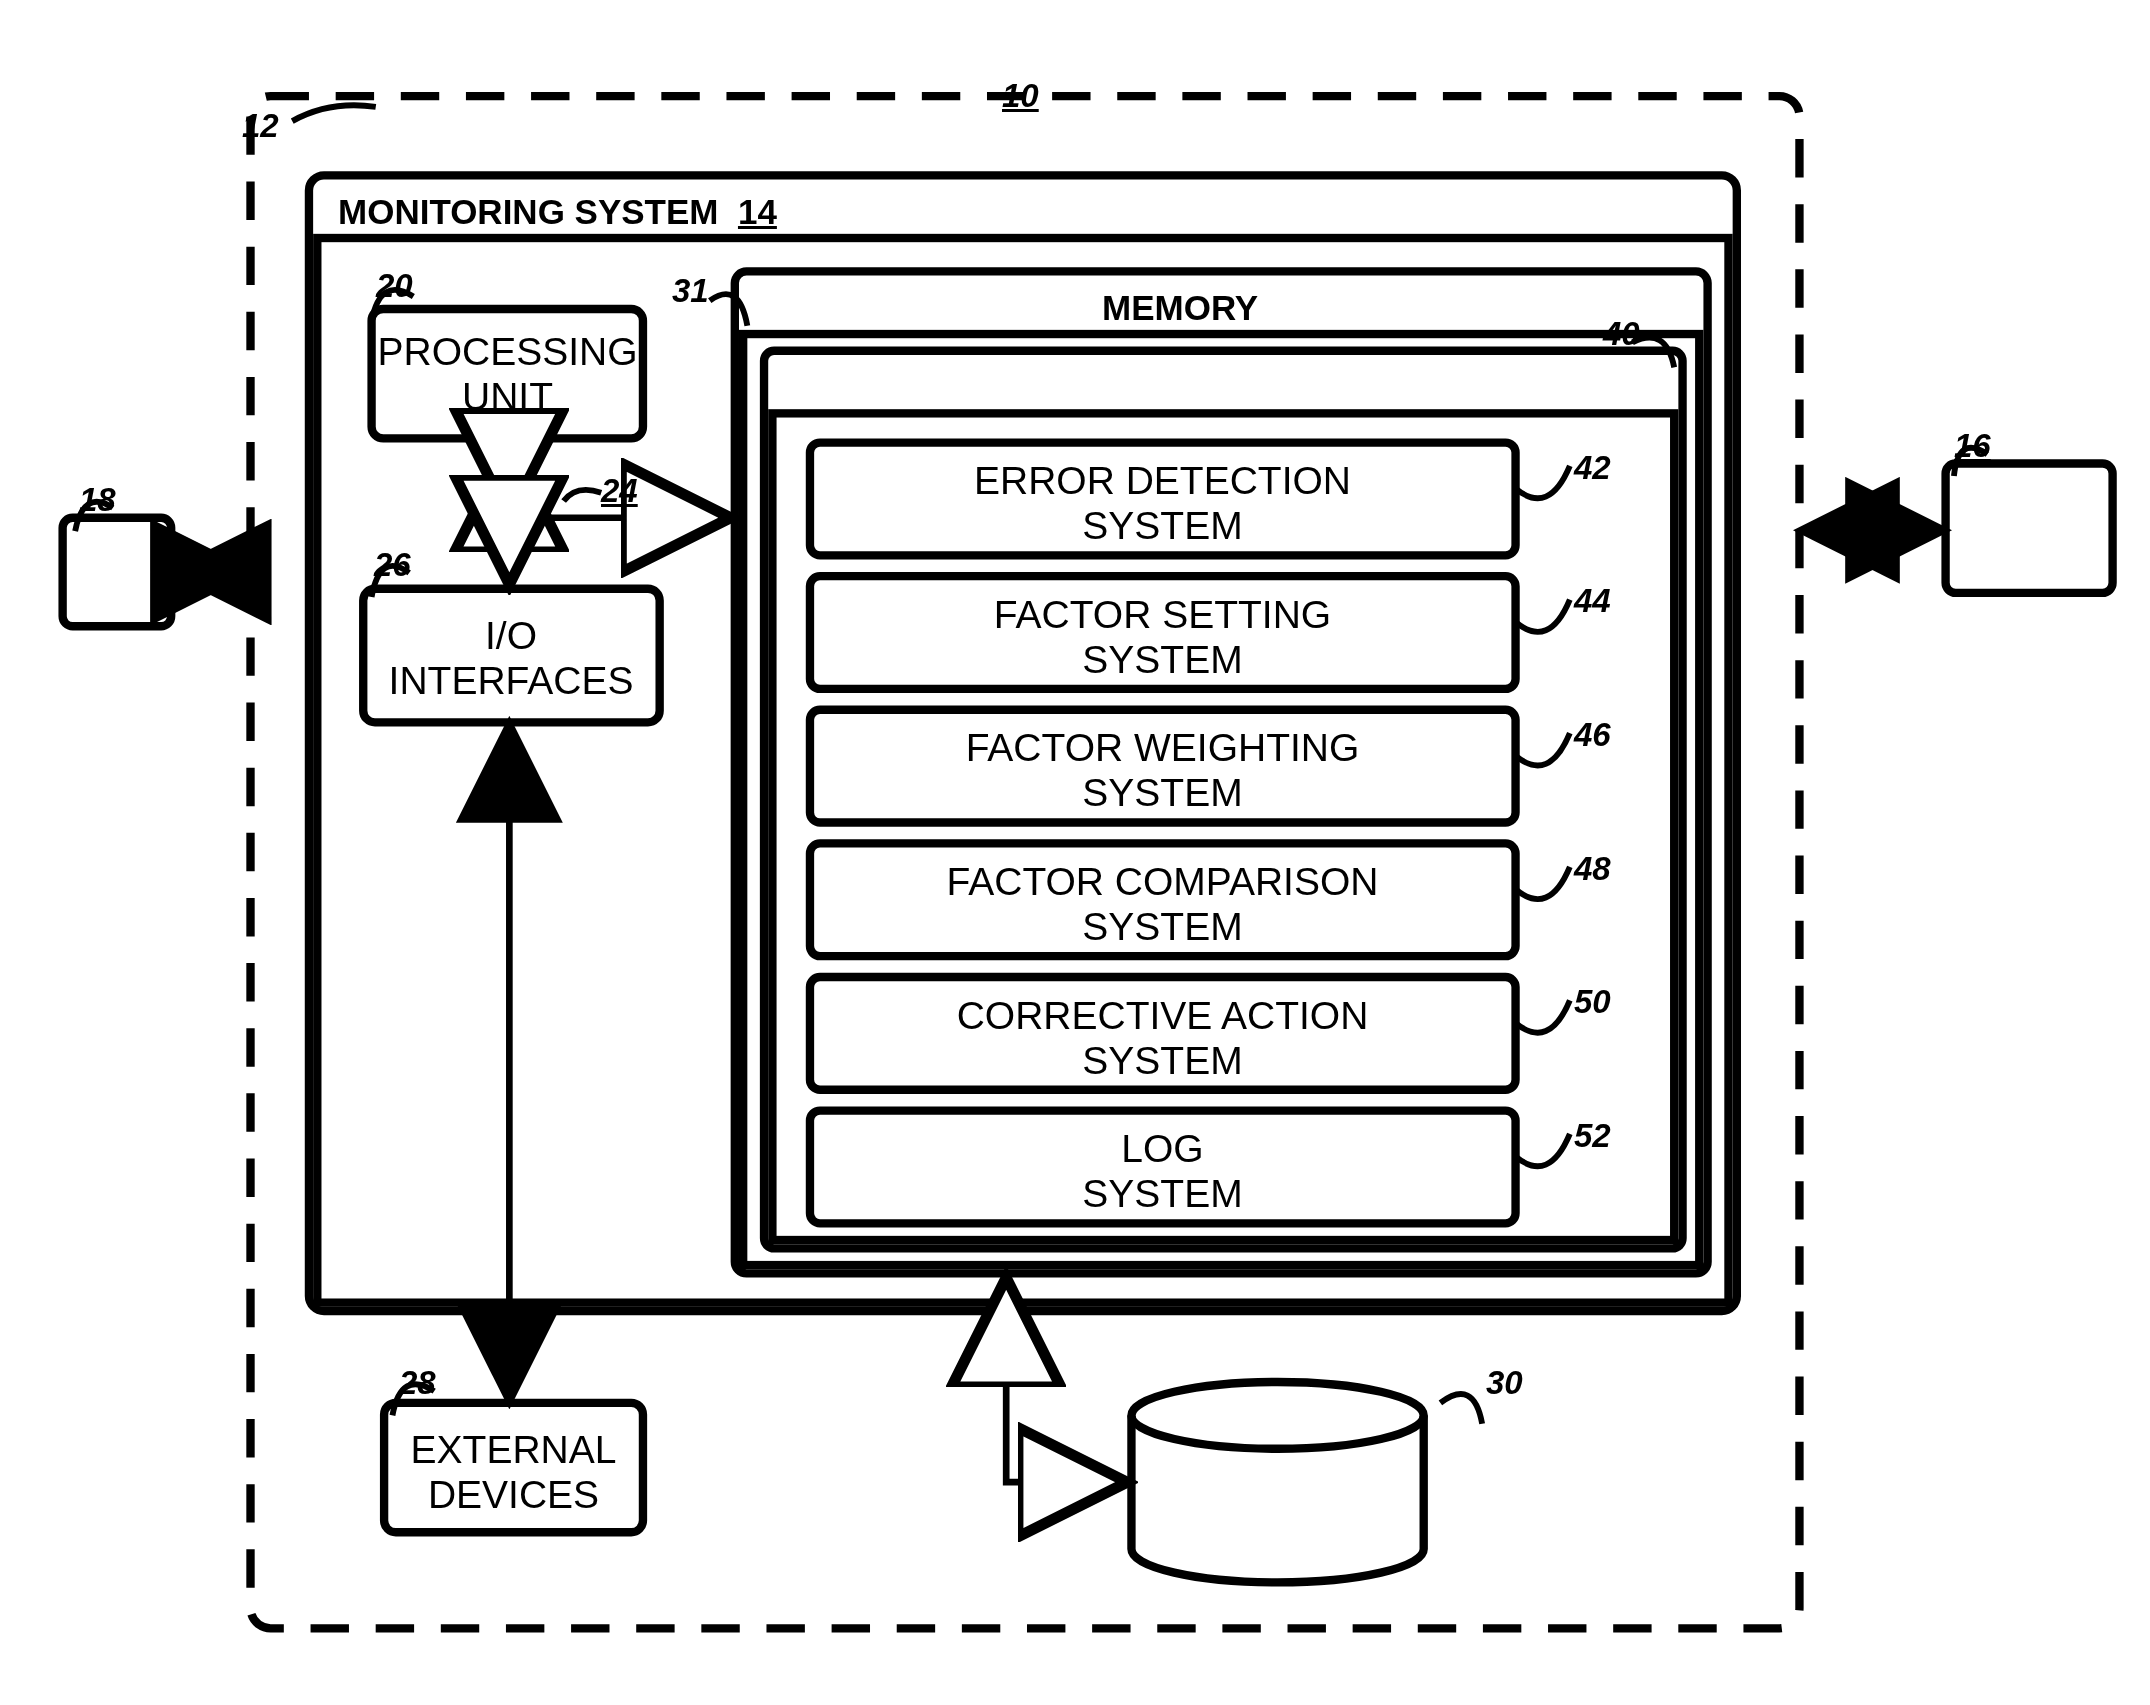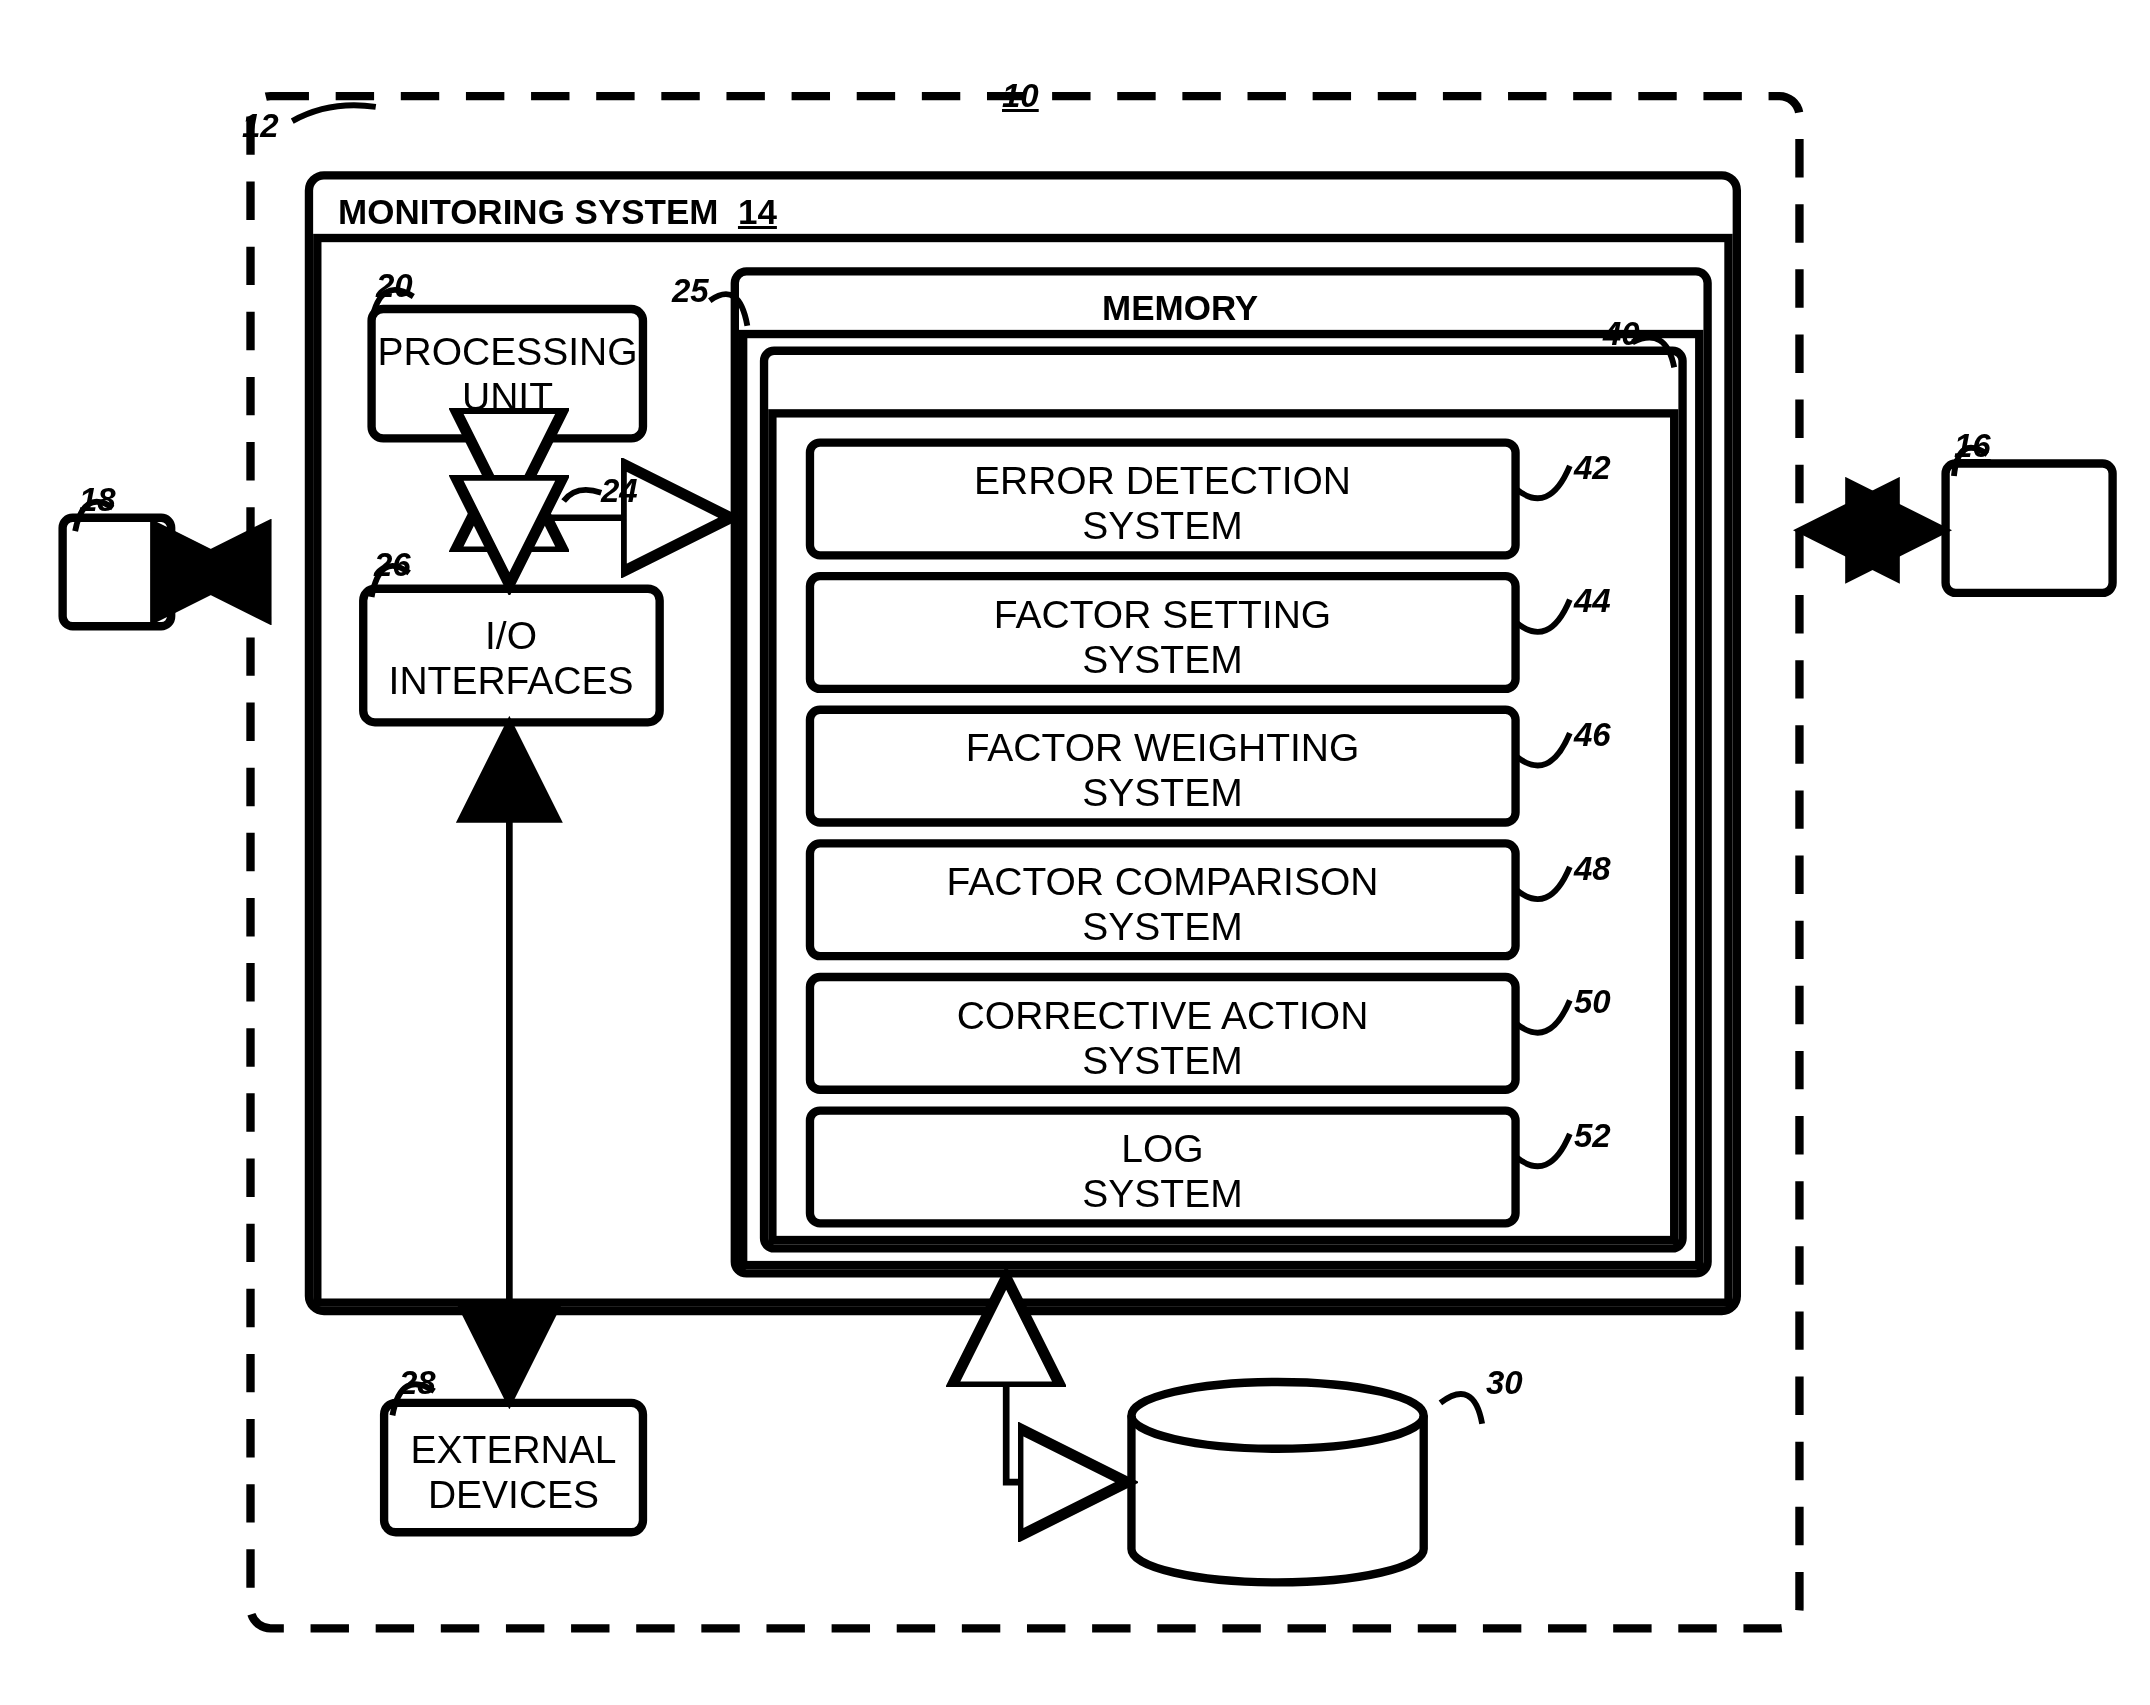--- a/index.html
+++ b/index.html
@@ -131,22 +131,22 @@
   <path d="M1815,1065 Q1855,1098 1880,1038" fill="none" stroke="#000" stroke-width="7"></path>
   <path d="M1815,1225 Q1855,1258 1880,1198" fill="none" stroke="#000" stroke-width="7"></path>
   <path d="M1815,1385 Q1855,1418 1880,1358" fill="none" stroke="#000" stroke-width="7"></path>
   <path d="M675,600 Q690,580 720,590" fill="none" stroke="#000" stroke-width="7"></path>
 
 </svg>
 
 <div class="lbl underline" style="left:1002px; top:79px;">10</div>
 <div class="lbl" style="left:242px;  top:109px;">12</div>
 <div class="lbl" style="left:376px;  top:269px;">20</div>
-<div class="lbl" style="left:672px;  top:274px;">25</div>
-<div class="lbl" style="left:601px;  top:474px;">24</div>
+<div class="lbl" style="left:672px;  top:274px;">31</div>
+<div class="lbl" style="left:601px;  top:474px;text-decoration:underline;">24</div>
 <div class="lbl" style="left:374px;  top:548px;">26</div>
 <div class="lbl" style="left:399px;  top:1366px;">28</div>
 <div class="lbl" style="left:79px;   top:483px;">18</div>
 <div class="lbl" style="left:1954px; top:429px;text-decoration:underline;">16</div>
 <div class="lbl" style="left:1486px; top:1366px;">30</div>
 <div class="lbl" style="left:1603px; top:317px;">40</div>
 <div class="lbl" style="left:1574px; top:451px;">42</div>
 <div class="lbl" style="left:1574px; top:584px;">44</div>
 <div class="lbl" style="left:1574px; top:718px;">46</div>
 <div class="lbl" style="left:1574px; top:852px;">48</div>

